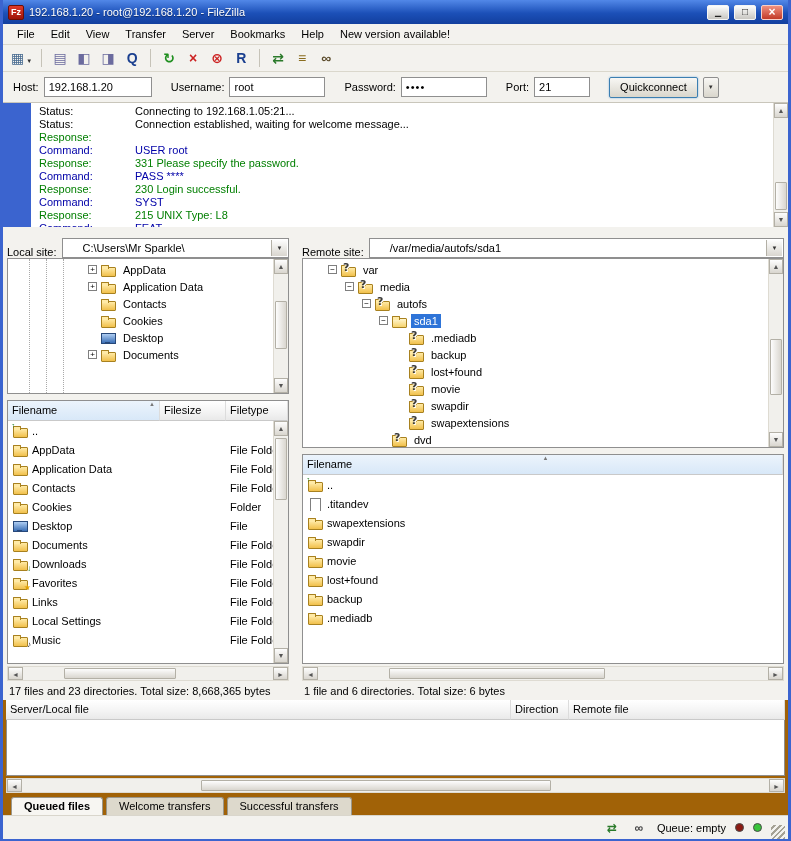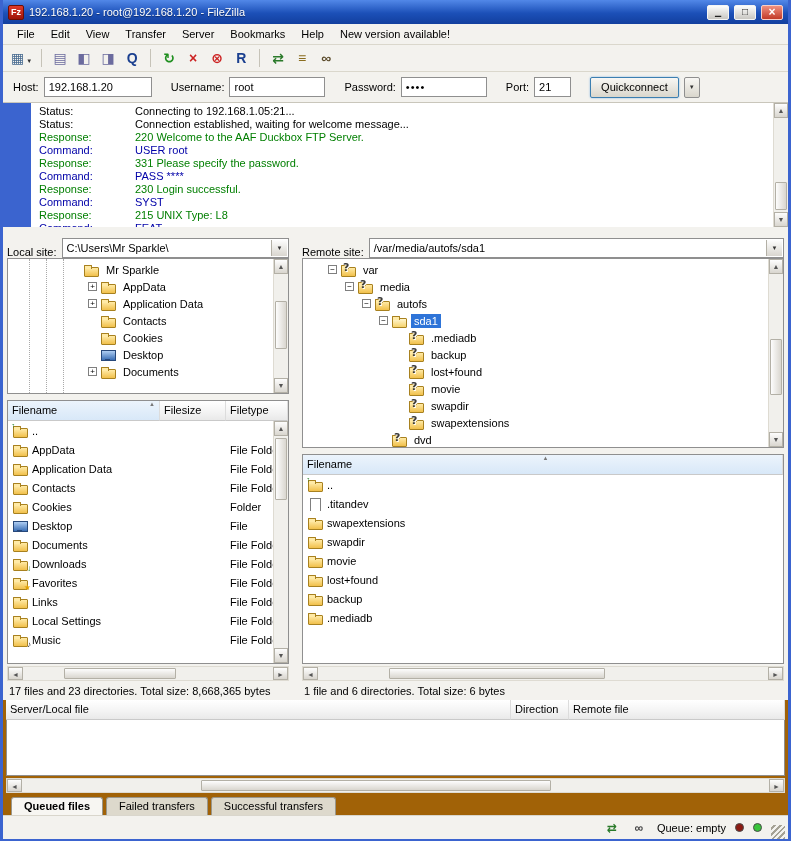--- a/index.html
+++ b/index.html
@@ -23,21 +23,21 @@
   .toolbar{height:27px;background:#f3f2ee;border-bottom:1px solid #dad7cc;display:flex;align-items:center;padding:0 6px;gap:2px;flex:0 0 27px;}
   .tb-sep{width:1px;height:18px;background:#c6c3b8;margin:0 5px;}
   .tool{min-width:22px;height:22px;display:flex;align-items:center;justify-content:center;font-size:14px;font-weight:bold;border-radius:2px;position:relative;padding:0 2px;}
   .tool .tool-dd::before{content:"▼";font-size:6px;color:#333;margin-left:2px;}
 
   
   .qc{height:31px;background:#f3f2ee;border-bottom:1px solid #c9c6bb;display:flex;align-items:center;padding:0 8px;gap:5px;flex:0 0 31px;}
   .qc label{margin-left:14px;}
   .qc label:first-child{margin-left:2px;}
   .qc input{height:20px;border:1px solid #8f8f8f;padding:1px 4px;font:11px "Liberation Sans","DejaVu Sans",sans-serif;background:#fff;}
-  .in-host{width:108px;} .in-user{width:96px;} .in-pass{width:86px;letter-spacing:1px;} .in-port{width:37px;}
+  .in-host{width:108px;} .in-user{width:96px;} .in-pass{width:86px;letter-spacing:1px;} .in-port{width:56px;}
   .qc-btn{height:21px;margin-left:14px;padding:0 10px;border:1px solid #3c7fb1;border-radius:2px;background:linear-gradient(#f8f7f4,#d9d6cc);font:11px "Liberation Sans","DejaVu Sans",sans-serif;box-shadow:0 0 2px #7ab0e0;}
   .qc-dd{width:16px;height:21px;border:1px solid #8f8f8f;border-radius:2px;background:linear-gradient(#f8f7f4,#d9d6cc);text-align:center;}
   .qc-dd::before{content:"▼";font-size:6px;color:#333;line-height:19px;}
 
   
   .log{height:124px;flex:0 0 124px;background:#fff;position:relative;overflow:hidden;padding:2px 18px 0 8px;margin-left:28px;}
   .log-row{height:13px;line-height:13px;display:flex;white-space:nowrap;}
   .log-label{flex:0 0 96px;}
   .c-status{color:#000;} .c-response{color:#007f00;} .c-command{color:#0000a8;}
   .split-h{height:5px;background:#f3f2ee;flex:0 0 5px;}
@@ -53,21 +53,21 @@
   .hs-btn.left{left:0;} .hs-btn.right{right:0;}
   .hs-btn.left::before{content:"◄";} .hs-btn.right::before{content:"►";}
   .hs-thumb{position:absolute;top:1px;bottom:1px;background:linear-gradient(#fdfdfd,#d9d6cf);border:1px solid #b3b0a6;border-radius:1px;}
 
   
   .panes{height:468px;flex:0 0 468px;display:flex;background:#f3f2ee;}
   .pane-left{width:290px;flex:0 0 290px;display:flex;flex-direction:column;}
   .v-split{width:5px;flex:0 0 5px;}
   .pane-right{flex:1;display:flex;flex-direction:column;min-width:0;}
   .site-bar{height:26px;flex:0 0 26px;display:flex;align-items:flex-end;gap:5px;padding:0 4px;}
-  .combo{flex:1;height:20px;background:#fff;border:1px solid #8f8f8f;display:flex;align-items:center;padding-left:4px;position:relative;white-space:nowrap;overflow:hidden;}
+  .combo{flex:1;height:20px;background:#fff;border:1px solid #8f8f8f;display:flex;align-items:center;padding-left:20px;position:relative;white-space:nowrap;overflow:hidden;}
   .combo .dd{position:absolute;right:1px;top:1px;bottom:1px;width:16px;background:linear-gradient(#fdfdfd,#d9d6cf);border-left:1px solid #b3b0a6;text-align:center;}
   .combo .dd::before{content:"▼";font-size:6px;color:#333;line-height:17px;}
   .tree{background:#fff;border:1px solid #8f8f8f;margin:0 4px;position:relative;overflow:hidden;padding-top:2px;}
   .tree.local{height:136px;flex:0 0 136px;}
   .tree.remote{height:190px;flex:0 0 190px;}
   .h-split{height:6px;flex:0 0 6px;}
   .tree-row{height:17px;display:flex;align-items:center;white-space:nowrap;position:relative;z-index:1;}
   .expander{width:9px;height:9px;flex:0 0 9px;border:1px solid #7f7f7f;background:#fff;font-size:8px;line-height:7px;text-align:center;margin-right:3px;color:#000;}
   .expander.noexp{visibility:hidden;}
   .tree-label{padding:1px 3px;}
@@ -209,21 +209,20 @@
         <div class="log-row">
           <span class="log-label c-status">Status:</span>
           <span class="log-text c-status">Connecting to 192.168.1.05:21...</span>
         </div>
         <div class="log-row">
           <span class="log-label c-status">Status:</span>
           <span class="log-text c-status">Connection established, waiting for welcome message...</span>
         </div>
         <div class="log-row">
           <span class="log-label c-response">Response:</span>
-          <span class="log-text c-response">220 Welcome to the AAF Duckbox FTP Server.</span>
         </div>
         <div class="log-row">
           <span class="log-label c-command">Command:</span>
           <span class="log-text c-command">USER root</span>
         </div>
         <div class="log-row">
           <span class="log-label c-response">Response:</span>
           <span class="log-text c-response">331 Please specify the password.</span>
         </div>
         <div class="log-row">
@@ -268,25 +267,20 @@
       </div>
       <div class="tree local" id="local-tree">
         <i class="guide" style="left:21px"></i>
         <i class="guide" style="left:38px"></i>
         <i class="guide" style="left:55px"></i>
         <div class="sb-v">
           <div class="sb-btn up"></div>
           <div class="sb-thumb" style="top:42px;height:48px;"></div>
           <div class="sb-btn down"></div>
         </div>
-      <div class="tree-row" style="padding-left: 63px;">
-            <span class="expander noexp"></span>
-            <span class="ic user-folder"></span>
-            <span class="tree-label">Mr Sparkle</span>
-          </div>
           <div class="tree-row" style="padding-left: 80px;">
             <span class="expander">+</span>
             <span class="ic folder"></span>
             <span class="tree-label">AppData</span>
           </div>
           <div class="tree-row" style="padding-left: 80px;">
             <span class="expander">+</span>
             <span class="ic folder"></span>
             <span class="tree-label">Application Data</span>
           </div>
@@ -610,21 +604,21 @@
       <div class="col-h c-q3">Remote file</div>
     </div>
     <div class="queue-body"></div>
     <div class="hscroll queue-hscroll">
       <div class="hs-btn left"></div>
       <div class="hs-thumb" style="left:25%;width:45%;"></div>
       <div class="hs-btn right"></div>
     </div>
     <div class="queue-tabs">
       <span class="tab active">Queued files</span>
-      <span class="tab">Failed transfers</span>
+      <span class="tab">Welcome transfers</span>
       <span class="tab">Successful transfers</span>
     </div>
   </div>
 
   <div class="statusbar">
     <span class="sb-ico ico-speed">⇄</span>
     <span class="sb-ico ico-compare">∞</span>
     <span>Queue: empty</span>
     <span class="led red"></span>
     <span class="led green"></span>

